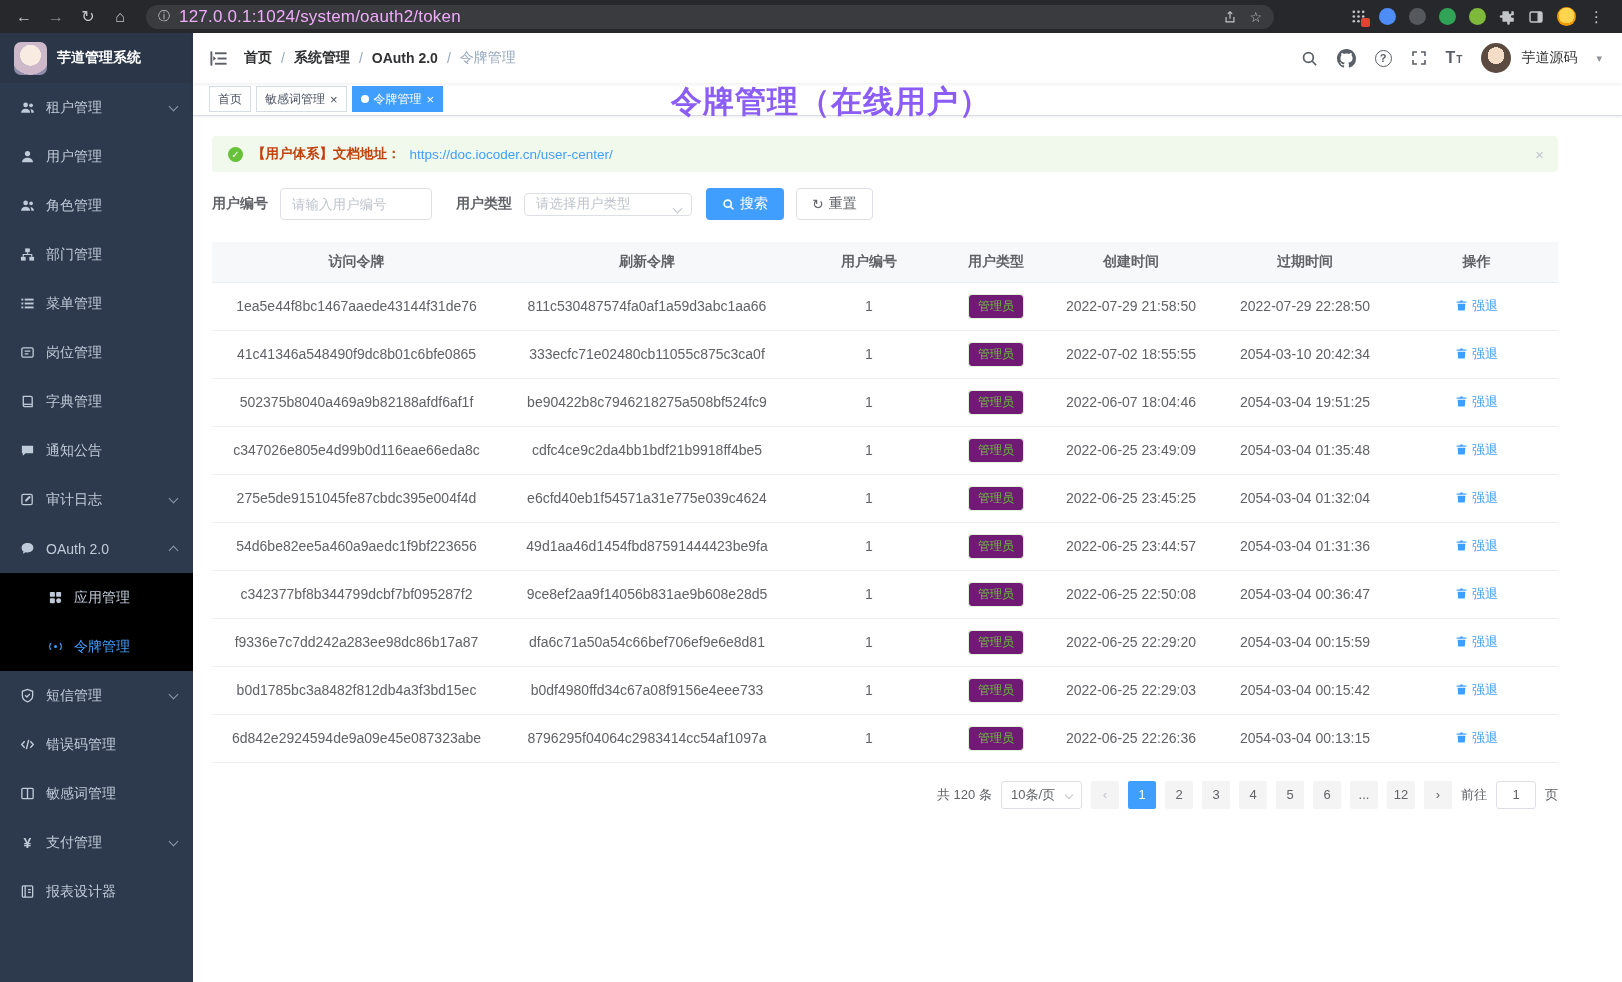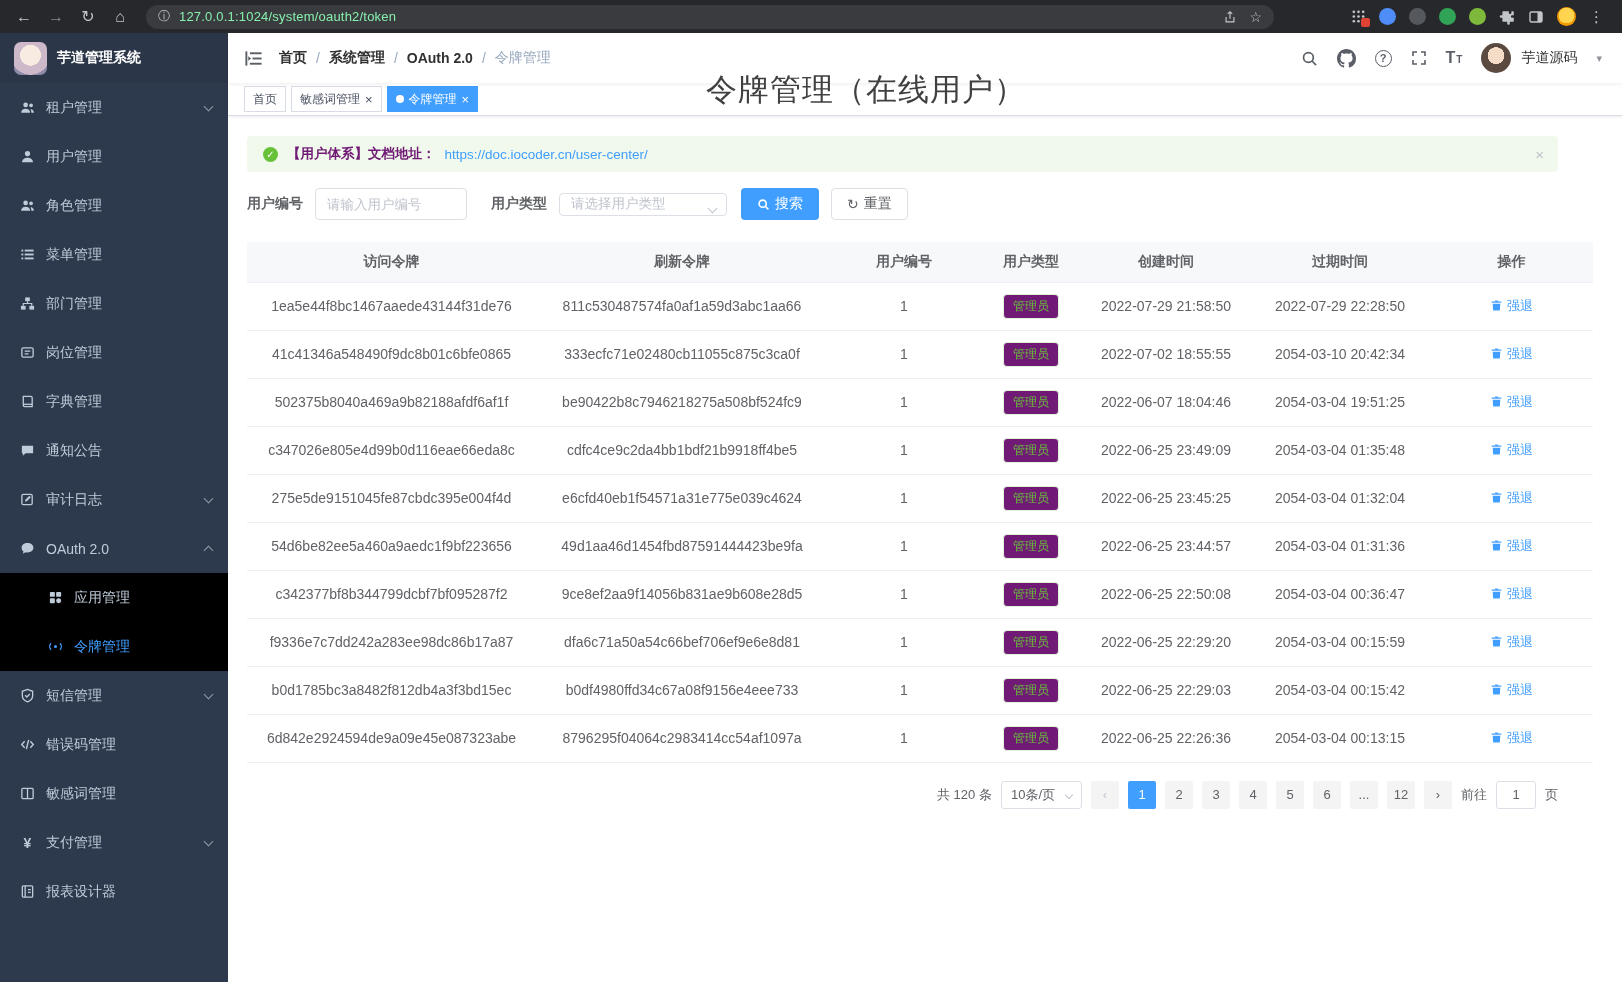--- a/index.html
+++ b/index.html
@@ -5,35 +5,35 @@
   * { box-sizing: border-box; margin: 0; padding: 0; }
   html,body { width:1622px; height:982px; overflow:hidden; }
   body { font-family:"Liberation Sans","DejaVu Sans",sans-serif; background:#fff; }
 
   
   .browser-bar { height:33px; background:#27282b; display:flex; align-items:center; padding:0 10px; gap:4px; }
   .b-icon { color:#c3c6c9; font-size:16px; width:28px; text-align:center; cursor:pointer; line-height:33px; }
   .b-icon.dim { color:#85888b; }
   .url-pill { flex:1; max-width:1128px; height:24px; background:#3a3b3f; border-radius:12px; display:flex; align-items:center; padding:0 12px; gap:9px; margin:0 8px; }
   .info-ic { color:#c3c6c9; font-size:12px; }
-  .url-text { color:#86efac; font-size:13px; letter-spacing:.2px; }
+  .url-text { color:#f0abfc; font-size:17px; letter-spacing:.2px; }
   .pill-right { margin-left:auto; display:flex; gap:12px; align-items:center; color:#c3c6c9; }
   .pill-right .star { font-size:14px; width:auto; line-height:1; }
   .ext-cluster { display:flex; align-items:center; gap:13px; padding:0 8px; margin-left:auto; }
   .ext { position:relative; color:#c3c6c9; cursor:pointer; display:flex; align-items:center; }
   .dotc { width:17px; height:17px; border-radius:50%; display:inline-block; }
   .dotc.blue { background:#4e8cf7; } .dotc.dark { background:#55585c; }
   .dotc.green { background:#30a357; } .dotc.lime { background:#7fb93c; }
   .badge { position:absolute; right:-4px; bottom:-3px; width:9px; height:9px; background:#e04234; border-radius:2px; }
   .avatar-or { width:19px; height:19px; border-radius:50%; background:radial-gradient(circle at 50% 45%, #ffd54f 0 55%, #f29900 56% 100%); }
   .menu-dots { font-size:15px; }
 
   
   .layout { display:flex; height:calc(100% - 33px); }
-  .sidebar { width:228px; background:#2d3a4d; flex-shrink:0; overflow:hidden; }
+  .sidebar { width:193px; background:#2d3a4d; flex-shrink:0; overflow:hidden; }
   .logo { height:50px; display:flex; align-items:center; gap:10px; padding:0 14px; background:#2b3648; cursor:pointer; }
   .logo-img { width:33px; height:33px; border-radius:7px; flex-shrink:0;
     background:radial-gradient(circle at 50% 40%, #f7ebe2 0 40%, #cdb9c9 41% 75%, #8e8ca8 76% 100%); }
   .logo-title { color:#fff; font-size:14px; font-weight:700; white-space:nowrap; }
   .menu-item { height:49px; display:flex; align-items:center; gap:11px; padding:0 16px 0 20px; color:#bfcbd9; font-size:14px; cursor:pointer; white-space:nowrap; }
   .mi { width:15px; height:15px; flex-shrink:0; }
   .mi-text { width:15px; text-align:center; font-weight:700; font-size:14px; flex-shrink:0; }
   .arrow { margin-left:auto; width:7px; height:7px; border-right:1.4px solid #8d9bab; border-bottom:1.4px solid #8d9bab; transform:rotate(45deg); margin-top:-3px; }
   .arrow.up { transform:rotate(-135deg); margin-top:4px; }
   .submenu { background:#000000; }
@@ -62,21 +62,21 @@
   .tags-bar { height:33px; display:flex; align-items:center; gap:5px; padding:0 16px; border-bottom:1px solid #d8dce5; box-shadow:0 1px 3px 0 rgba(0,0,0,.08); background:#fff; position:relative; z-index:1; }
   .tag { height:26px; display:inline-flex; align-items:center; gap:5px; padding:0 8px; border:1px solid #d8dce5; background:#fff; color:#495060; font-size:12px; cursor:pointer; }
   .tag.active { background:#409eff; color:#fff; border-color:#409eff; }
   .tag .dot { width:8px; height:8px; border-radius:50%; background:#fff; }
   .tag-close { font-size:13px; line-height:1; }
 
   
   .app-main { flex:1; padding:20px 64px 20px 19px; overflow:hidden; }
   .alert { height:36px; background:#f0f9eb; border-radius:4px; display:flex; align-items:center; gap:9px; padding:0 16px; position:relative; }
   .check-circle { width:15px; height:15px; background:#67c23a; color:#fff; border-radius:50%; font-size:10px; display:flex; align-items:center; justify-content:center; flex-shrink:0; }
-  .alert-text { color:#701a75; font-size:13.5px; font-weight:600; }
+  .alert-text { color:#c2410c; font-size:13.5px; font-weight:600; }
   .alert-link { color:#409eff; font-size:13.5px; cursor:pointer; text-decoration:none; }
   .alert-close { position:absolute; right:14px; color:#c0c4cc; font-size:15px; cursor:pointer; }
 
   .filters { display:flex; align-items:center; margin-top:16px; gap:12px; font-size:14px; }
   .flabel { font-weight:700; color:#606266; }
   .flabel.second { margin-left:12px; }
   .finput { width:152px; height:32px; border:1px solid #dcdfe6; border-radius:4px; padding:2px 11px; font-size:13.5px; color:#606266; outline:none; font-family:inherit; }
   .finput::placeholder { color:#bfc4cc; }
   .fselect { width:168px; height:23px; border:1px solid #dcdfe6; border-radius:4px; padding:0 26px 0 11px; font-size:13.5px; display:flex; align-items:center; position:relative; cursor:pointer; background:#fff; }
   .fselect .ph { color:#bfc4cc; }
@@ -94,21 +94,21 @@
   .trash { width:13px; height:13px; }
 
   .pagination { display:flex; align-items:center; justify-content:flex-end; gap:9px; margin-top:18px; color:#606266; font-size:13px; }
   .psize { height:28px; border:1px solid #dcdfe6; border-radius:3px; padding:0 26px 0 9px; display:flex; align-items:center; position:relative; background:#fff; cursor:pointer; }
   .psize .sel-arrow { right:9px; top:10px; width:6px; height:6px; }
   .pbtn { min-width:28px; height:28px; padding:0 4px; background:#f4f4f5; border-radius:2px; display:inline-flex; align-items:center; justify-content:center; cursor:pointer; font-size:13px; color:#606266; }
   .pbtn.active { background:#409eff; color:#fff; }
   .pbtn.prev { color:#c0c4cc; }
   .goto-input { width:40px; height:28px; border:1px solid #dcdfe6; border-radius:3px; text-align:center; font-size:13px; color:#606266; outline:none; font-family:inherit; }
 
-  .annotation { position:absolute; left:478px; top:36px; font-size:31px; font-weight:400; color:#404040; z-index:10; pointer-events:none; letter-spacing:1px; }
+  .annotation { position:absolute; left:478px; top:48px; font-size:31px; font-weight:700; color:#8b5cf6; z-index:10; pointer-events:none; letter-spacing:1px; }
 </style>
 </head>
 <body>
 
 <div class="browser-bar">
   <span class="b-icon">←</span>
   <span class="b-icon dim">→</span>
   <span class="b-icon">↻</span>
   <span class="b-icon">⌂</span>
   <div class="url-pill">
@@ -187,38 +187,38 @@
       <div class="menu-item">
         <svg class="mi" viewBox="0 0 16 16">
             <circle cx="6" cy="5.2" r="2.5" fill="currentColor"></circle>
             <path d="M1.2 13.6c0-2.6 2.2-4.2 4.8-4.2s4.8 1.6 4.8 4.2z" fill="currentColor"></path>
             <circle cx="11.8" cy="5.6" r="2" fill="currentColor"></circle>
             <path d="M11.3 9.6c2.2.3 3.5 1.9 3.5 4h-2.6" fill="currentColor"></path>
           </svg>
         <span>角色管理</span>
       </div>
       <div class="menu-item">
+        <svg class="mi" viewBox="0 0 16 16">
+            <rect x="5.5" y="1.5" width="5" height="4" fill="currentColor"></rect>
+            <rect x="1" y="10.5" width="5" height="4" fill="currentColor"></rect>
+            <rect x="10" y="10.5" width="5" height="4" fill="currentColor"></rect>
+            <path d="M8 5.5V8M3.5 10.5V8h9v2.5" fill="none" stroke="currentColor" stroke-width="1.3"></path>
+          </svg>
+        <span>部门管理</span>
+      </div>
+      <div class="menu-item">
         <svg class="mi" viewBox="0 0 16 16" fill="currentColor">
             <rect x="1.5" y="2.8" width="2" height="2"></rect>
             <rect x="5" y="2.8" width="9.5" height="2"></rect>
             <rect x="1.5" y="7" width="2" height="2"></rect>
             <rect x="5" y="7" width="9.5" height="2"></rect>
             <rect x="1.5" y="11.2" width="2" height="2"></rect>
             <rect x="5" y="11.2" width="9.5" height="2"></rect>
           </svg>
         <span>菜单管理</span>
-      </div>
-      <div class="menu-item">
-        <svg class="mi" viewBox="0 0 16 16">
-            <rect x="5.5" y="1.5" width="5" height="4" fill="currentColor"></rect>
-            <rect x="1" y="10.5" width="5" height="4" fill="currentColor"></rect>
-            <rect x="10" y="10.5" width="5" height="4" fill="currentColor"></rect>
-            <path d="M8 5.5V8M3.5 10.5V8h9v2.5" fill="none" stroke="currentColor" stroke-width="1.3"></path>
-          </svg>
-        <span>部门管理</span>
       </div>
       <div class="menu-item">
         <svg class="mi" viewBox="0 0 16 16">
             <rect x="2" y="3" width="12" height="10" rx="1.5" fill="none" stroke="currentColor" stroke-width="1.4"></rect>
             <path d="M5 6.5h6M5 9.5h4" stroke="currentColor" stroke-width="1.4"></path>
           </svg>
         <span>岗位管理</span>
       </div>
       <div class="menu-item">
         <svg class="mi" viewBox="0 0 16 16">

